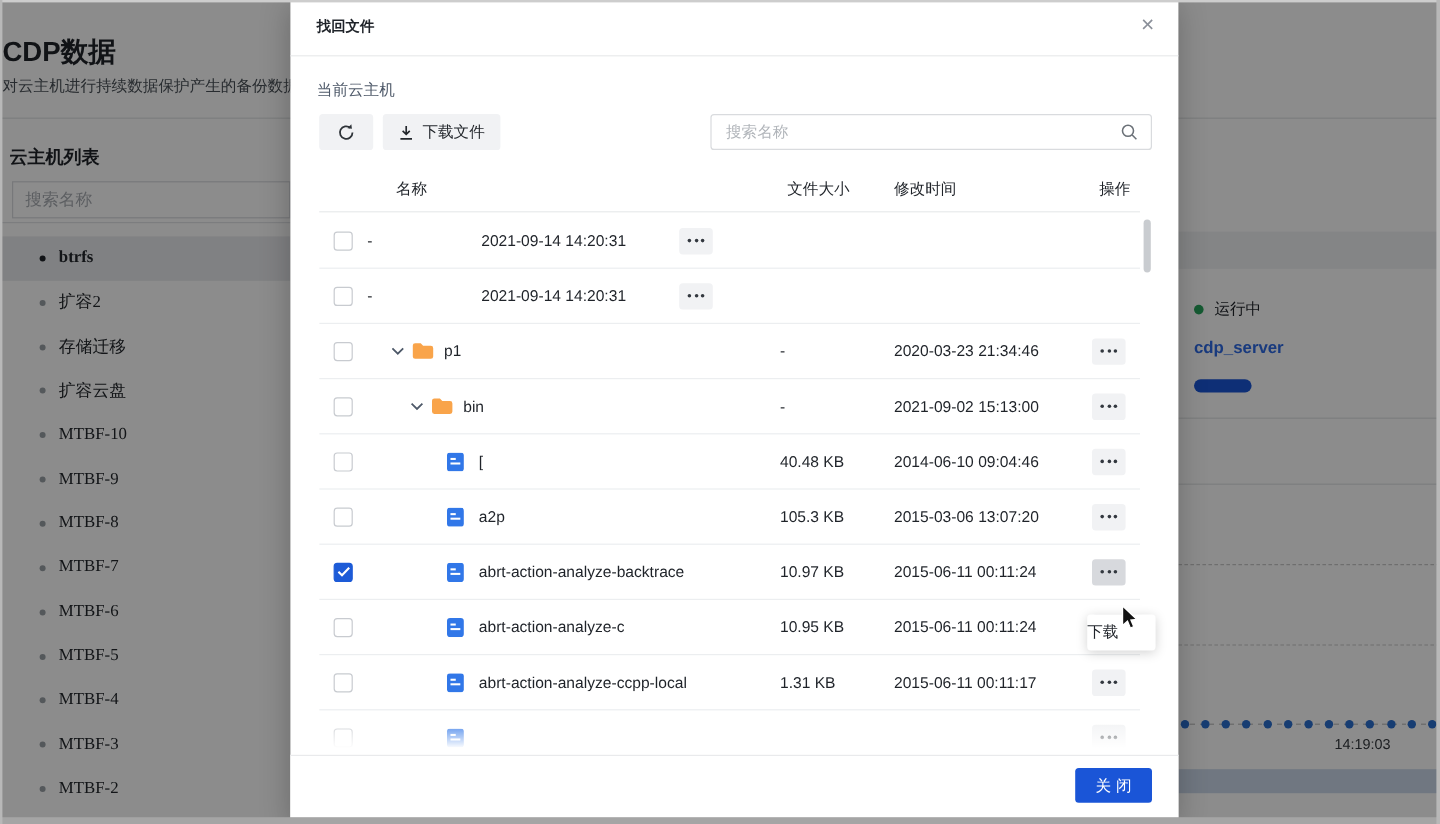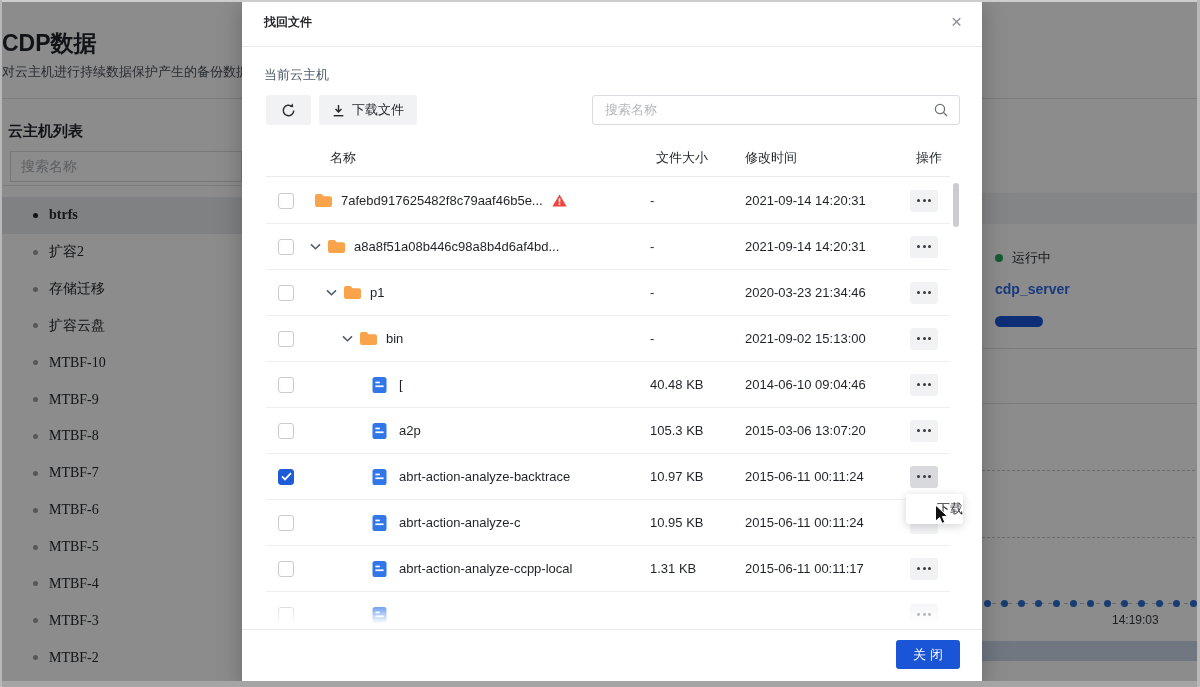--- a/index.html
+++ b/index.html
@@ -72,22 +72,22 @@
   .warn { flex:none; margin-left:9px; display:flex; }
   .scell { width:95px; flex:none; font-size:13px; color:#1f2329; }
   .tcell { width:162px; flex:none; font-size:13px; color:#1f2329; }
   .ocell { width:43px; flex:none; padding-left:3px; }
   .dots-btn { width:28px; height:22px; background:#f1f2f4; border-radius:3px; display:flex; align-items:center; justify-content:center; gap:2.5px; cursor:pointer; }
   .dots-btn.active { background:#d7d9dd; }
   .dots-btn i { width:3px; height:3px; border-radius:50%; background:#33383f; }
   .rows-fade { position:absolute; left:24px; top:599px; width:684px; height:28px; background:linear-gradient(to bottom, rgba(255,255,255,0), #ffffff 88%); pointer-events:none; }
   .vthumb { position:absolute; left:711px; top:183px; width:6px; height:44px; border-radius:3px; background:#c9ccd0; }
 
-  .ctx-menu { position:absolute; left:664px; top:494px; width:57px; height:30px; background:#fff; border-radius:3px;
-    box-shadow:0 2px 10px rgba(0,0,0,0.18); display:flex; align-items:center; justify-content:flex-end; z-index:25; }
+  .ctx-menu { position:absolute; left:664px; top:512px; width:57px; height:30px; background:#fff; border-radius:3px;
+    box-shadow:0 2px 10px rgba(0,0,0,0.18); display:flex; align-items:center; justify-content:flex-start; z-index:25; }
   .ctx-menu .mi { font-size:13px; color:#1f2329; cursor:pointer; }
   .cursor { position:absolute; left:692px; top:504px; z-index:30; }
 
   .m-footer { position:absolute; left:0; right:0; bottom:0; height:58px; border-top:1px solid #e9eaec; background:#fff; }
   .btn-close { position:absolute; right:22px; top:10px; height:29px; padding:0 13px; background:#1a55d7; border:none; border-radius:3px;
     color:#fff; font-size:13px; letter-spacing:4px; text-indent:4px; display:flex; align-items:center; cursor:pointer; font-family:inherit; }
 
   
   .edge { position:absolute; z-index:40; }
   .edge-top { top:0; left:0; right:0; height:2px; background:#cdcdcd; }
@@ -237,62 +237,32 @@
       <span class="th-sp"></span>
       <span class="th-name">名称</span>
       <span class="th-size">文件大小</span>
       <span class="th-time">修改时间</span>
       <span class="th-op">操作</span>
     </div>
 
     <div class="rows" id="rows">
         <div class="trow">
           <span class="cb"></span>
-          <span class="ncell">
-            <span class="ind" style="width: 8px;"></span>
-            <span class="ficon">
-              <svg width="19" height="15" viewBox="0 0 19 15">
-                <path d="M1 3 a2 2 0 0 1 2-2 h4.6 l2 2.2 H16 a2 2 0 0 1 2 2 V12 a2 2 0 0 1-2 2 H3 a2 2 0 0 1-2-2 Z" fill="#f9a44a"></path>
-              </svg>
-            </span>
-            <span class="nm">7afebd917625482f8c79aaf46b5e...</span>
-            <span class="warn">
-              <svg width="15" height="13" viewBox="0 0 15 13">
-                <path d="M7.5 0.6 L14.6 12.4 H0.4 Z" fill="#f0443d"></path>
-                <rect x="6.7" y="4.2" width="1.6" height="4.2" fill="#fff"></rect>
-                <rect x="6.7" y="9.4" width="1.6" height="1.6" fill="#fff"></rect>
-              </svg>
-            </span>
-          </span>
           <span class="scell">-</span>
           <span class="tcell">2021-09-14 14:20:31</span>
           <span class="ocell">
             <span class="dots-btn">
               <i></i>
               <i></i>
               <i></i>
             </span>
           </span>
         </div>
         <div class="trow">
           <span class="cb"></span>
-          <span class="ncell">
-            <span class="ind" style="width: 4px;"></span>
-            <span class="chev">
-              <svg width="11" height="7" viewBox="0 0 11 7">
-                <path d="M1 1.4 L5.5 5.8 L10 1.4" fill="none" stroke="#4e5969" stroke-width="1.5"></path>
-              </svg>
-            </span>
-            <span class="ficon">
-              <svg width="19" height="15" viewBox="0 0 19 15">
-                <path d="M1 3 a2 2 0 0 1 2-2 h4.6 l2 2.2 H16 a2 2 0 0 1 2 2 V12 a2 2 0 0 1-2 2 H3 a2 2 0 0 1-2-2 Z" fill="#f9a44a"></path>
-              </svg>
-            </span>
-            <span class="nm">a8a8f51a08b446c98a8b4d6af4bd...</span>
-          </span>
           <span class="scell">-</span>
           <span class="tcell">2021-09-14 14:20:31</span>
           <span class="ocell">
             <span class="dots-btn">
               <i></i>
               <i></i>
               <i></i>
             </span>
           </span>
         </div>

